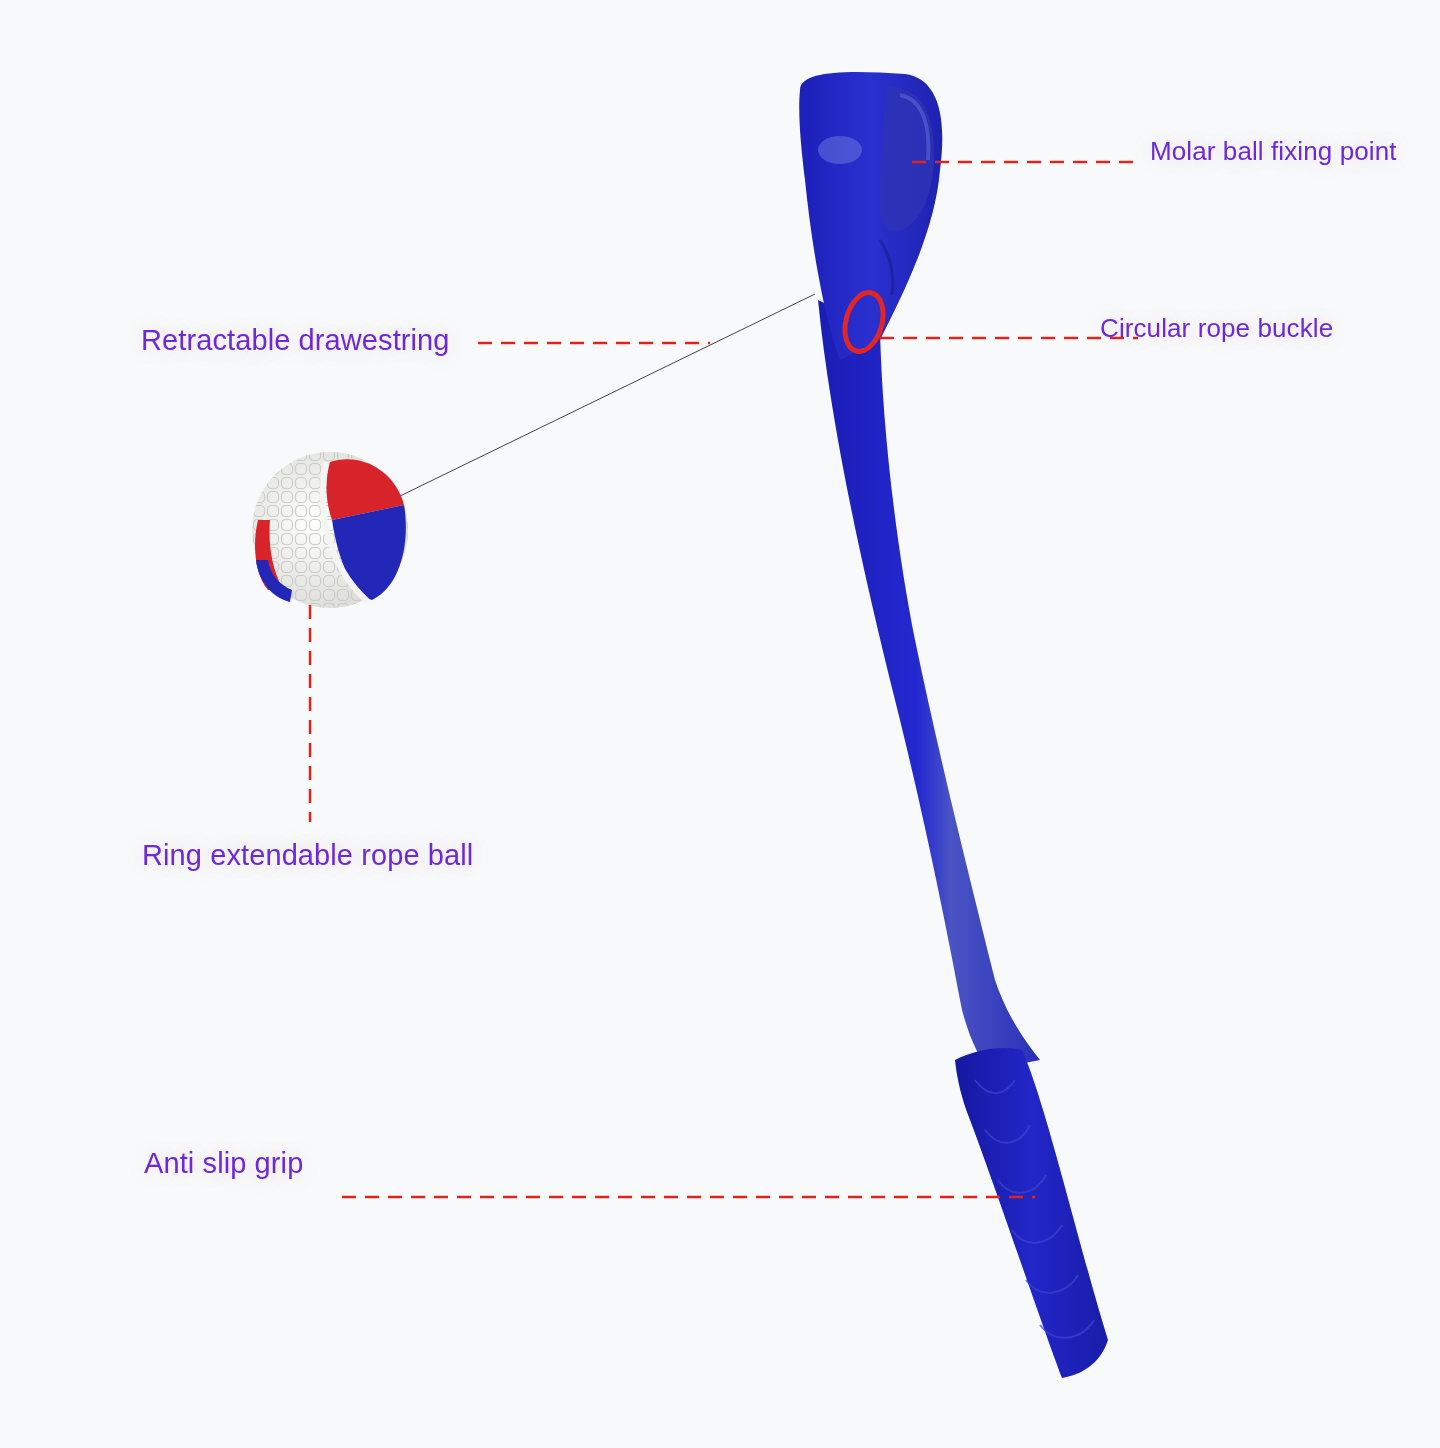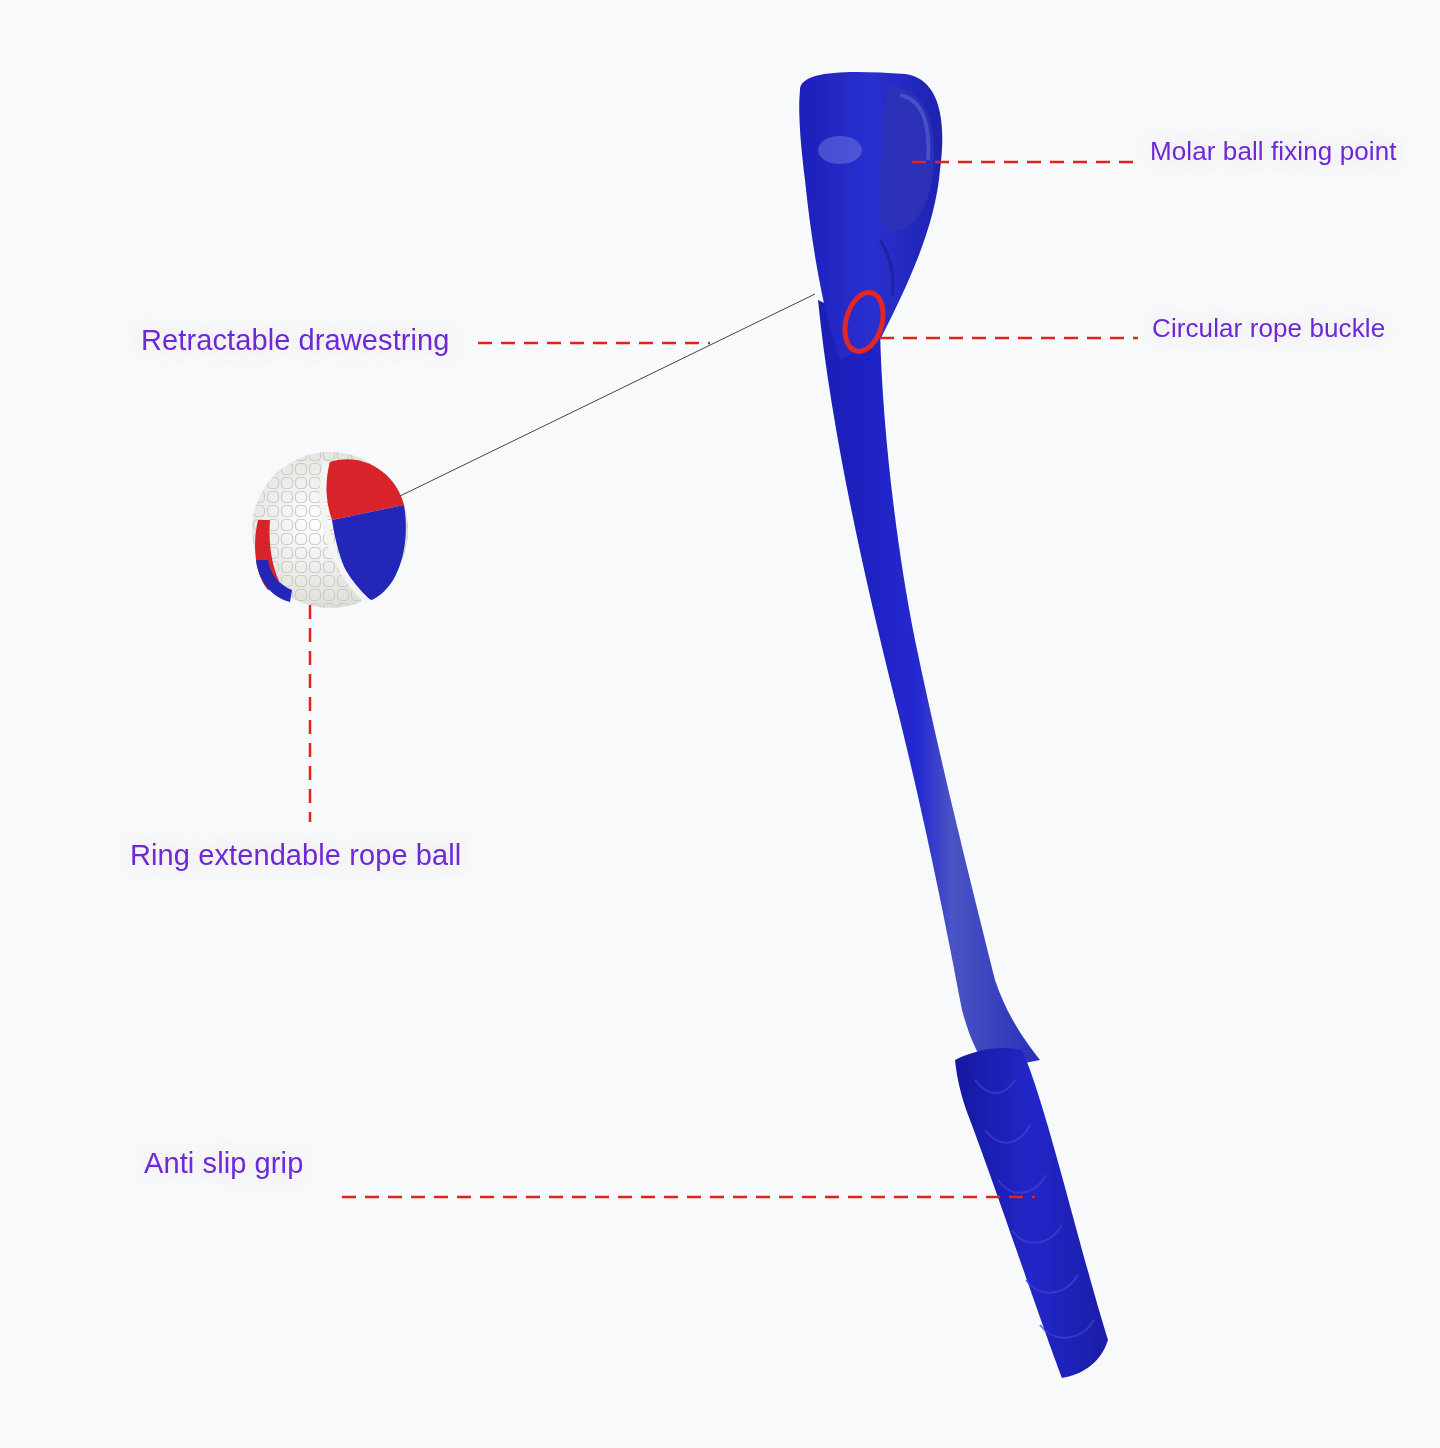--- a/index.html
+++ b/index.html
@@ -93,16 +93,16 @@
   <g stroke="#e0241c" stroke-width="2.5" stroke-dasharray="14 9" fill="none">
     <line x1="912" y1="162" x2="1138" y2="162"></line>
     <line x1="880" y1="338" x2="1138" y2="338"></line>
     <line x1="478" y1="343" x2="710" y2="343"></line>
     <line x1="310" y1="605" x2="310" y2="822"></line>
     <line x1="342" y1="1197" x2="1035" y2="1197"></line>
   </g>
 </svg>
 
 <div class="label small" style="left:1150px; top:138px;">Molar ball fixing point</div>
-<div class="label small" style="left:1152px; top:315px;">Circular rope buckle</div>
+<div class="label small" style="left:1100px; top:315px;">Circular rope buckle</div>
 <div class="label" style="left:141px; top:326px;">Retractable drawestring</div>
-<div class="label" style="left:130px; top:841px;">Ring extendable rope ball</div>
+<div class="label" style="left:142px; top:841px;">Ring extendable rope ball</div>
 <div class="label" style="left:144px; top:1149px;">Anti slip grip</div>
 
 </body></html>

